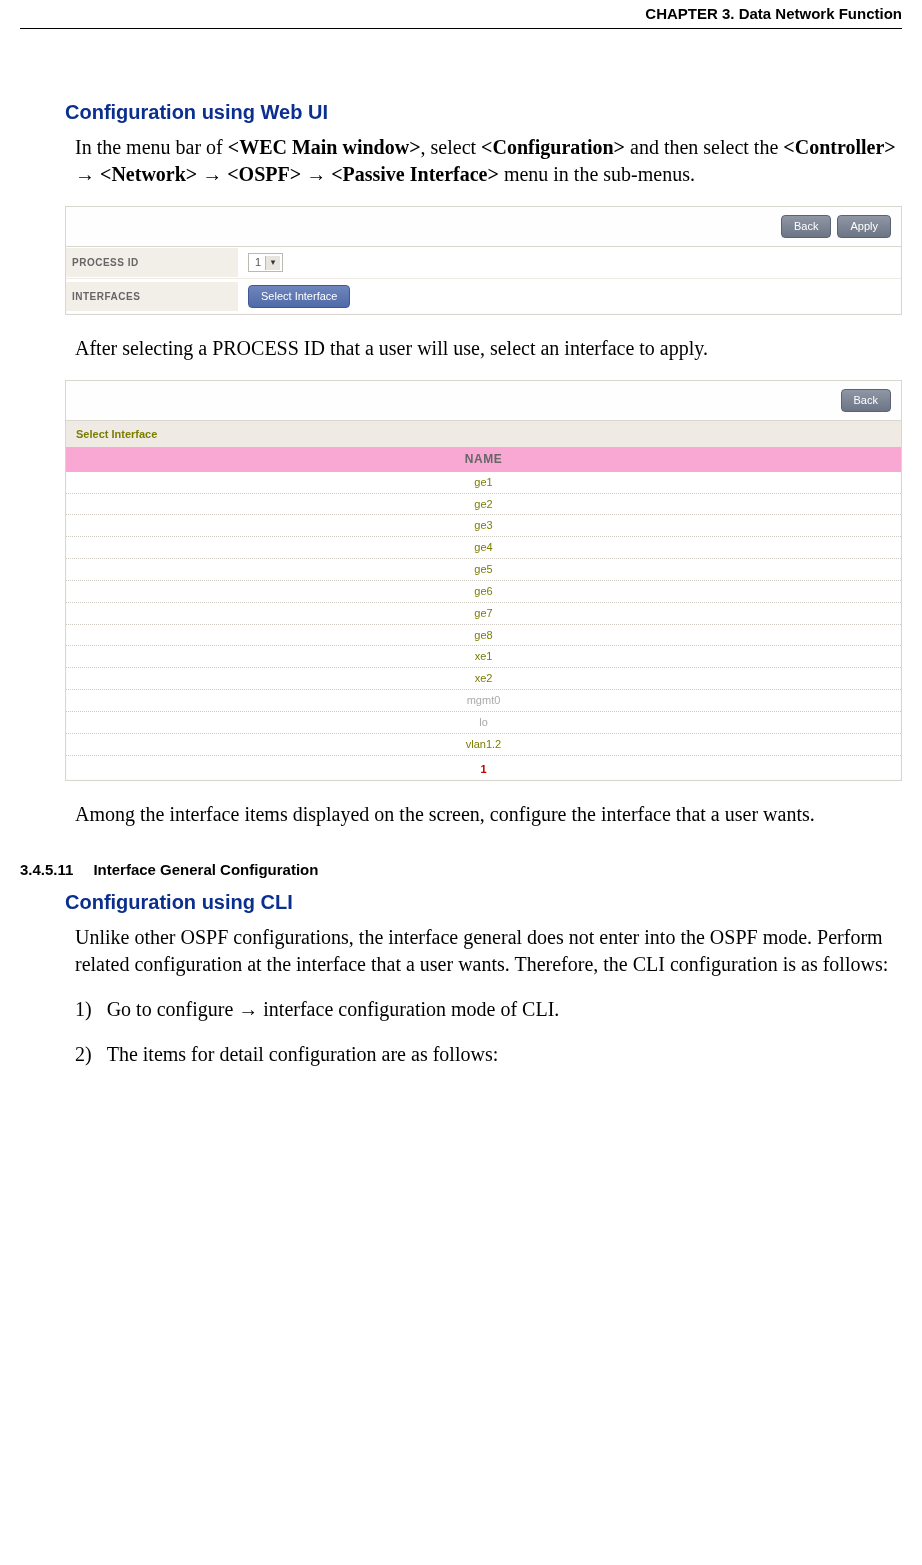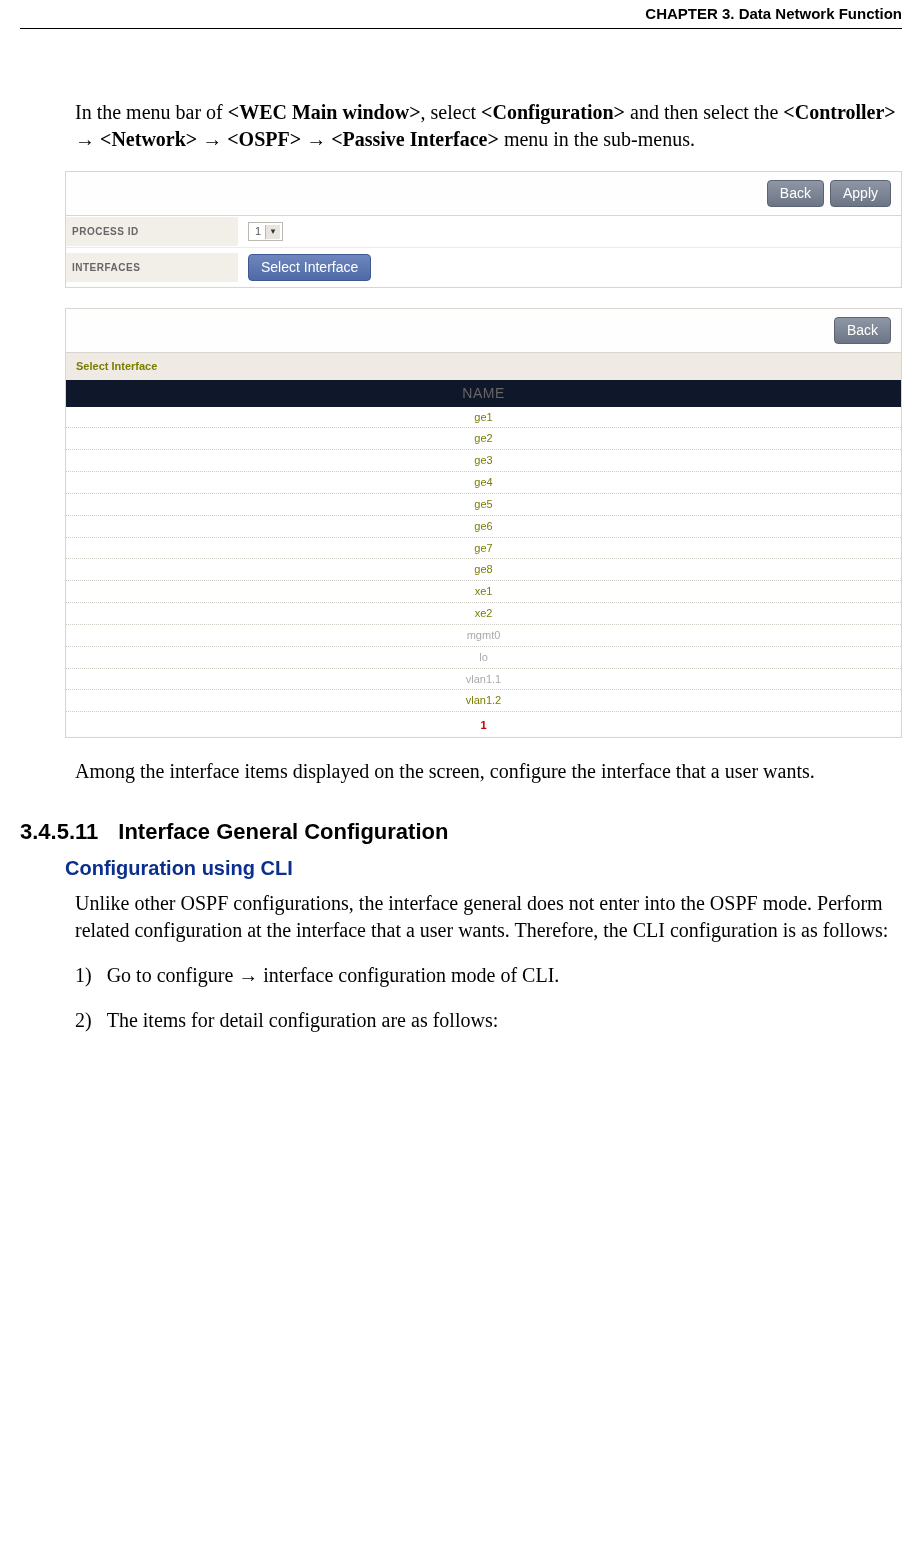--- a/index.html
+++ b/index.html
@@ -60,21 +60,21 @@
     justify-content: flex-end;
     gap: 6px;
     padding: 8px 10px;
     border-bottom: 1px solid #d9d6d0;
     background: #fefefe;
   }
   .ui-btn {
     display: inline-block;
     background: linear-gradient(#8f97a5, #6c7585);
     color: #fff;
-    font-size: 14px;
+    font-size: 11px;
     padding: 3px 12px;
     border-radius: 4px;
     border: 1px solid #5b6372;
     font-family: Verdana, Arial, sans-serif;
     cursor: pointer;
   }
   .ui-btn.blue {
     background: linear-gradient(#6f86bd, #4e6aa8);
     border: 1px solid #3f5890;
   }
@@ -122,24 +122,24 @@
     background: #efebe4;
     color: #7a7d00;
     font-weight: bold;
     font-size: 11px;
     padding: 6px 10px;
   }
   .iface-table {
     width: 100%;
   }
   .iface-head {
-    background: #0f172a;
+    background: #f9a8d4;
     text-align: center;
-    font-size: 14px;
-    font-weight: normal;
+    font-size: 12px;
+    font-weight: bold;
     color: #666;
     padding: 4px 0;
     letter-spacing: 0.5px;
   }
   .iface-item {
     text-align: center;
     font-size: 11px;
     padding: 3px 0;
     border-bottom: 1px dotted #cfcbc4;
   }
@@ -160,21 +160,21 @@
     padding: 6px 0 4px 0;
   }
 
   .subsection-row {
     display: flex;
     align-items: baseline;
     gap: 20px;
     margin: 32px 0 8px -45px;
     font-family: Arial, Helvetica, sans-serif;
     font-weight: bold;
-    font-size: 22px;
+    font-size: 15px;
   }
 
   .codebox {
     border: 1px solid #000;
     font-family: "Courier New", Courier, monospace;
     font-size: 18px;
     line-height: 1.35;
     white-space: pre;
     padding: 10px 14px;
     margin: 14px 0 20px 0;
@@ -196,20 +196,21 @@
 </head>
 <body>
 
 <div class="page">
   <div class="header-bar">
     <span class="chapter-title">CHAPTER 3. Data Network Function</span>
   </div>
 
   <div class="content">
 
+    <h2 class="blue">Configuration using Web UI</h2>
 
     <p>
       <span>In the menu bar of </span><span class="bold">&lt;WEC Main window&gt;</span><span>, select </span><span class="bold">&lt;Configuration&gt;</span><span> and then select the </span><span class="bold">&lt;Controller&gt;</span><span> → </span><span class="bold">&lt;Network&gt;</span><span> → </span><span class="bold">&lt;OSPF&gt;</span><span> → </span><span class="bold">&lt;Passive Interface&gt;</span><span> menu in the sub-menus.</span>
     </p>
 
 
     <div class="ui-panel">
       <div class="ui-top">
         <span class="ui-btn">Back</span>
         <span class="ui-btn">Apply</span>
@@ -224,20 +225,21 @@
         </div>
       </div>
       <div class="ui-row">
         <div class="ui-label">INTERFACES</div>
         <div class="ui-value">
           <span class="ui-btn blue">Select Interface</span>
         </div>
       </div>
     </div>
 
+    <p>After selecting a PROCESS ID that a user will use, select an interface to apply.</p>
 
     <div class="ui-panel">
       <div class="ui-top">
         <span class="ui-btn">Back</span>
       </div>
       <div class="panel2-title">Select Interface</div>
       <div class="iface-table">
         <div class="iface-head">NAME</div>
         <div id="iface-list">
             <div class="iface-item link">ge1</div>
@@ -245,21 +247,20 @@
             <div class="iface-item link">ge3</div>
             <div class="iface-item link">ge4</div>
             <div class="iface-item link">ge5</div>
             <div class="iface-item link">ge6</div>
             <div class="iface-item link">ge7</div>
             <div class="iface-item link">ge8</div>
             <div class="iface-item link">xe1</div>
             <div class="iface-item link">xe2</div>
             <div class="iface-item gray">mgmt0</div>
             <div class="iface-item gray">lo</div>
-            <div class="iface-item gray">vlan1.1</div>
             <div class="iface-item link">vlan1.2</div>
           </div>
         <div class="pager">1</div>
       </div>
     </div>
 
     <p>Among the interface items displayed on the screen, configure the interface that a user wants.</p>
 
     <div class="subsection-row">
       <span>3.4.5.11</span>

